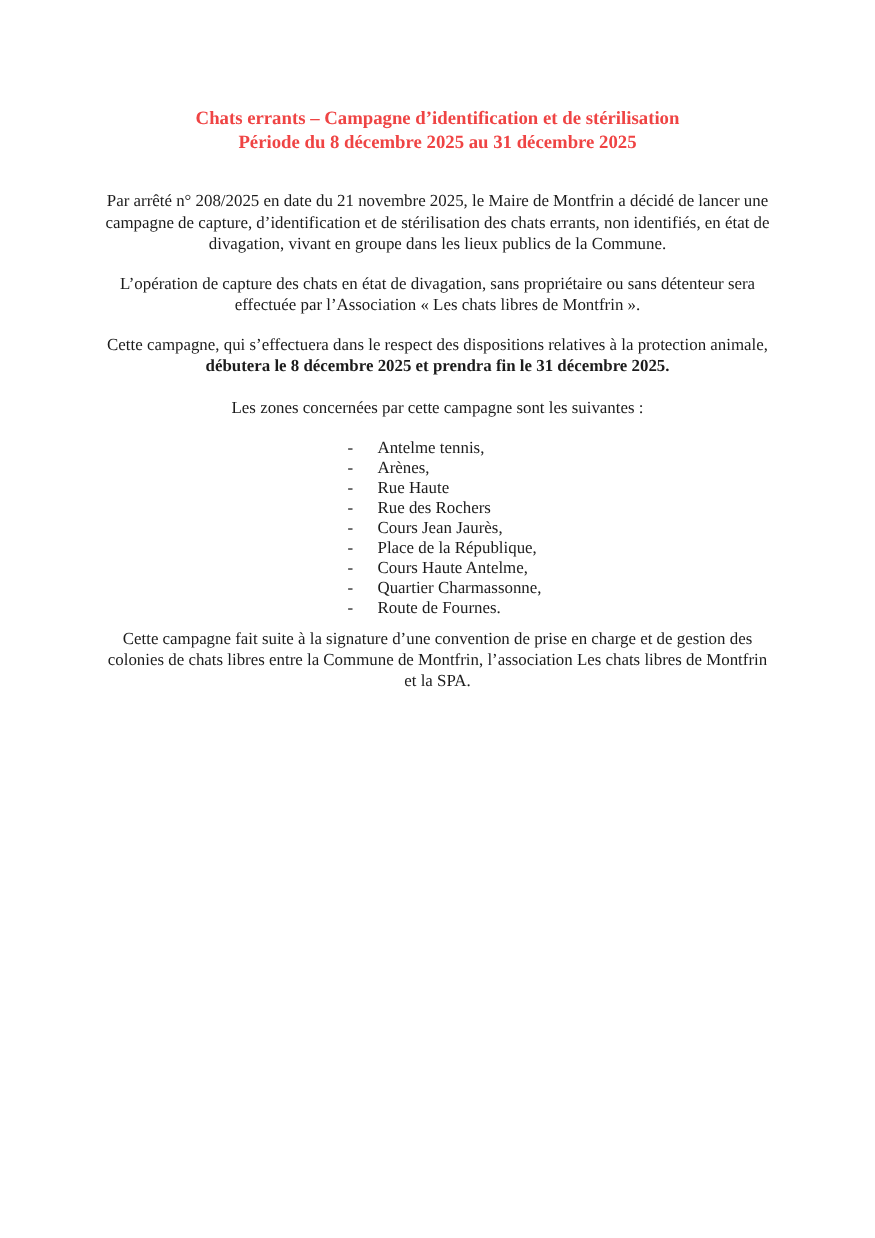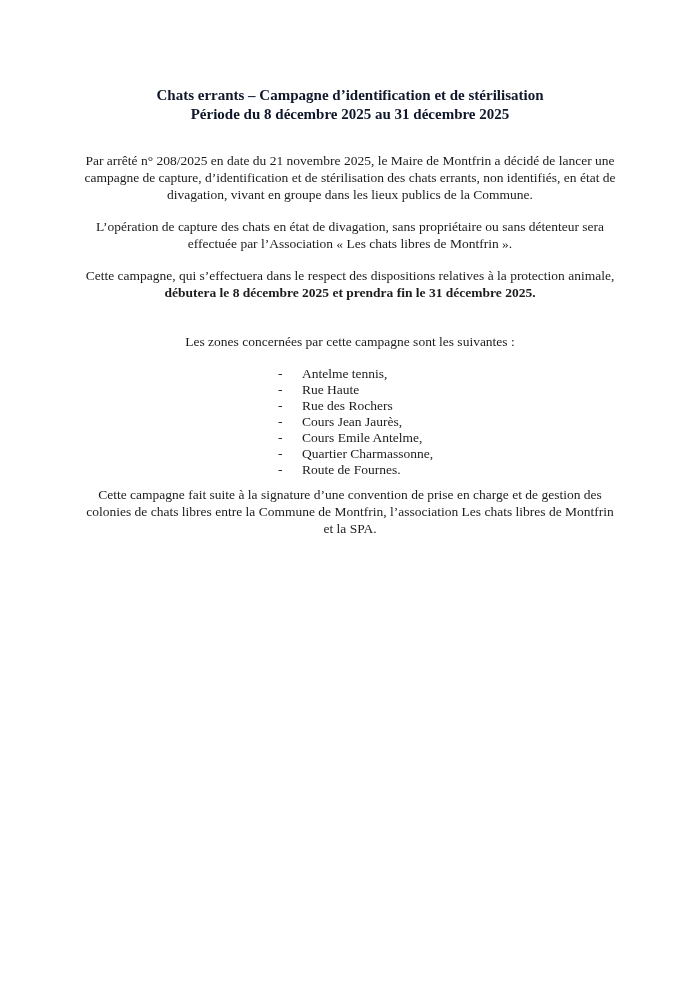--- a/index.html
+++ b/index.html
@@ -12,35 +12,35 @@
     background: #ffffff;
     font-family: "Liberation Serif", "DejaVu Serif", serif;
     color: #1c1c1c;
     overflow: hidden;
   }
   .content {
     padding: 86px 82px 0 82px;
     text-align: center;
   }
   .doc-title {
-    color: #0f172a;
+    color: #ef4444;
     font-weight: bold;
     font-size: 15px;
     line-height: 19px;
   }
   .body-par {
     font-size: 13.5px;
     line-height: 17px;
     margin-top: 15px;
   }
   .par-first { margin-top: 28px; }
   .zones-intro {
     font-size: 13.5px;
     line-height: 17px;
-    margin-top: 32px;
+    margin-top: 16px;
   }
   .zone-list {
     margin-top: 16px;
     margin-left: 196px;
     text-align: left;
     font-size: 13.5px;
     line-height: 16px;
   }
   .zone-item { white-space: nowrap; }
   .zone-item .dash {
@@ -65,24 +65,26 @@
     <p class="body-par par-first">Par arrêté n° 208/2025 en date du 21 novembre 2025, le Maire de Montfrin a décidé de lancer une campagne de capture, d’identification et de stérilisation des chats errants, non identifiés, en état de divagation, vivant en groupe dans les lieux publics de la Commune.</p>
 
     <p class="body-par">L’opération de capture des chats en état de divagation, sans propriétaire ou sans détenteur sera effectuée par l’Association « Les chats libres de Montfrin ».</p>
 
     <p class="body-par"><span>Cette campagne, qui s’effectuera dans le respect des dispositions relatives à la protection animale, </span><span class="bold">débutera le 8 décembre 2025 et prendra fin le 31 décembre 2025.</span></p>
 
     <p class="zones-intro">Les zones concernées par cette campagne sont les suivantes :</p>
 
     <div class="zone-list">
       <div class="zone-item"><span class="dash">-</span><span>Antelme tennis,</span></div>
+      <div class="zone-item"><span class="dash">-</span><span>Arènes,</span></div>
       <div class="zone-item"><span class="dash">-</span><span>Rue Haute</span></div>
       <div class="zone-item"><span class="dash">-</span><span>Rue des Rochers</span></div>
       <div class="zone-item"><span class="dash">-</span><span>Cours Jean Jaurès,</span></div>
-      <div class="zone-item"><span class="dash">-</span><span>Cours Emile Antelme,</span></div>
+      <div class="zone-item"><span class="dash">-</span><span>Place de la République,</span></div>
+      <div class="zone-item"><span class="dash">-</span><span>Cours Haute Antelme,</span></div>
       <div class="zone-item"><span class="dash">-</span><span>Quartier Charmassonne,</span></div>
       <div class="zone-item"><span class="dash">-</span><span>Route de Fournes.</span></div>
     </div>
 
 
     <p class="body-par par-convention">Cette campagne fait suite à la signature d’une convention de prise en charge et de gestion des colonies de chats libres entre la Commune de Montfrin, l’association Les chats libres de Montfrin et la SPA.</p>
 
   </div>
 </div>
 

